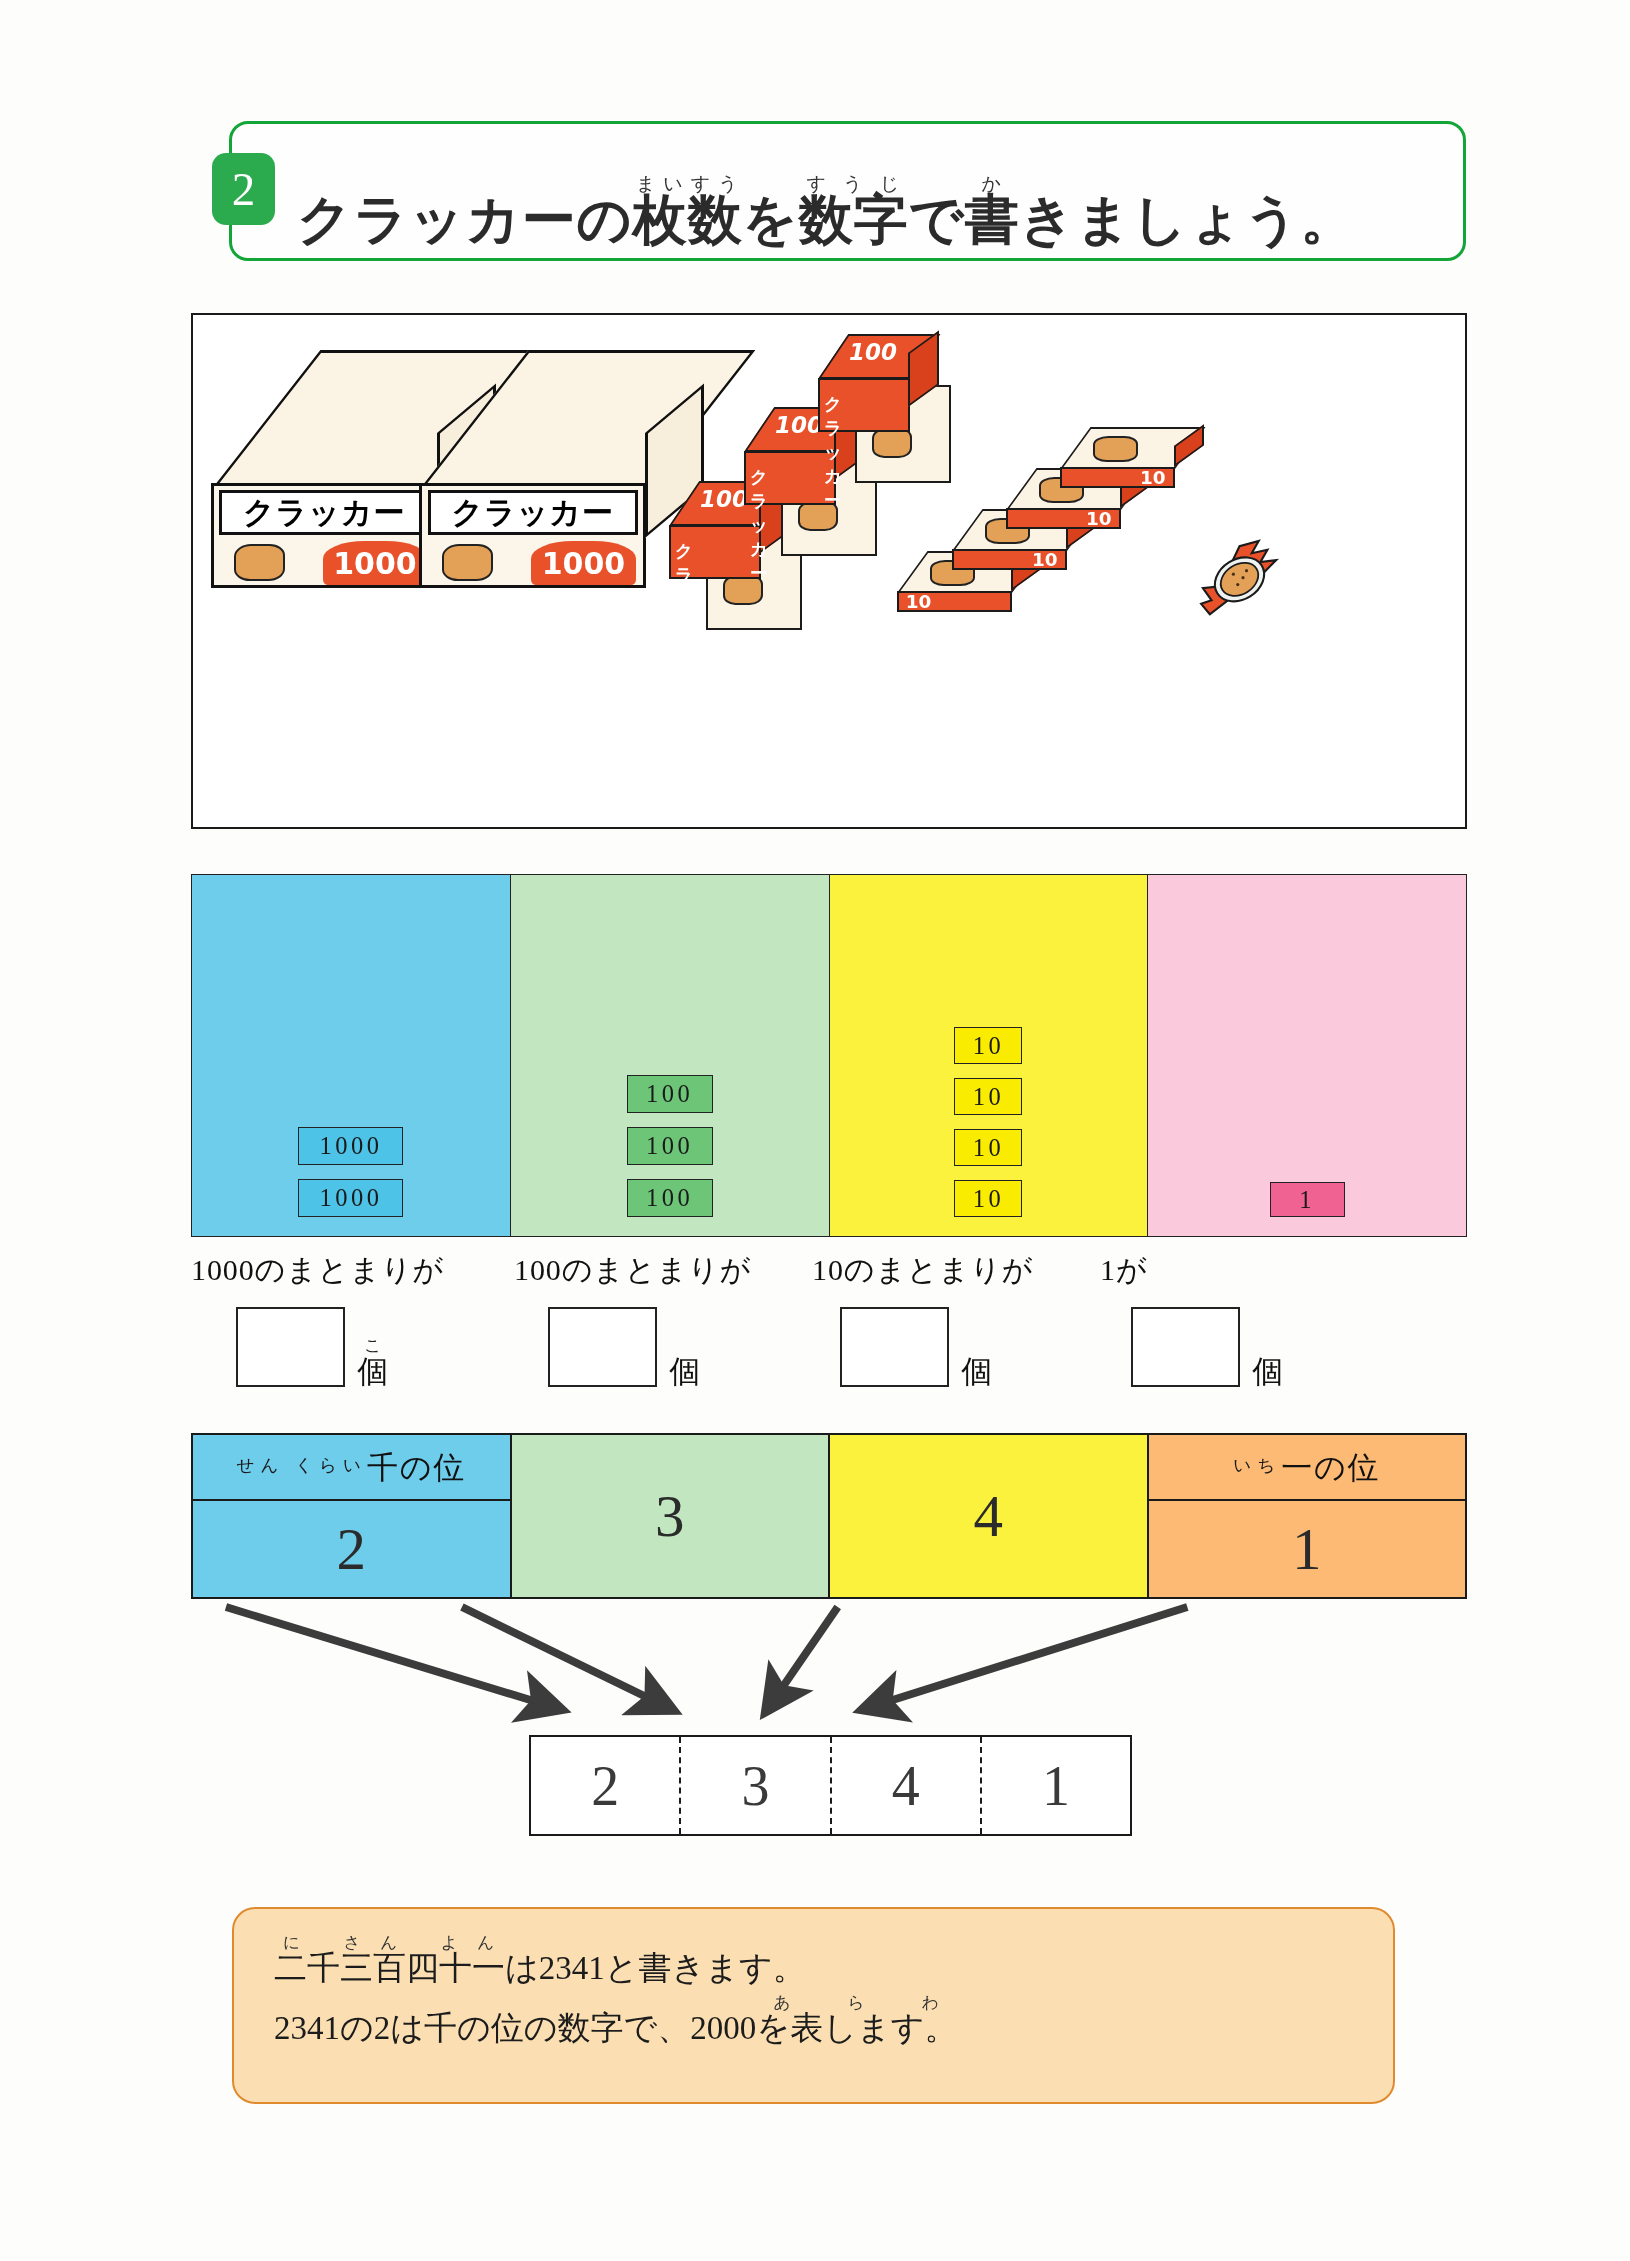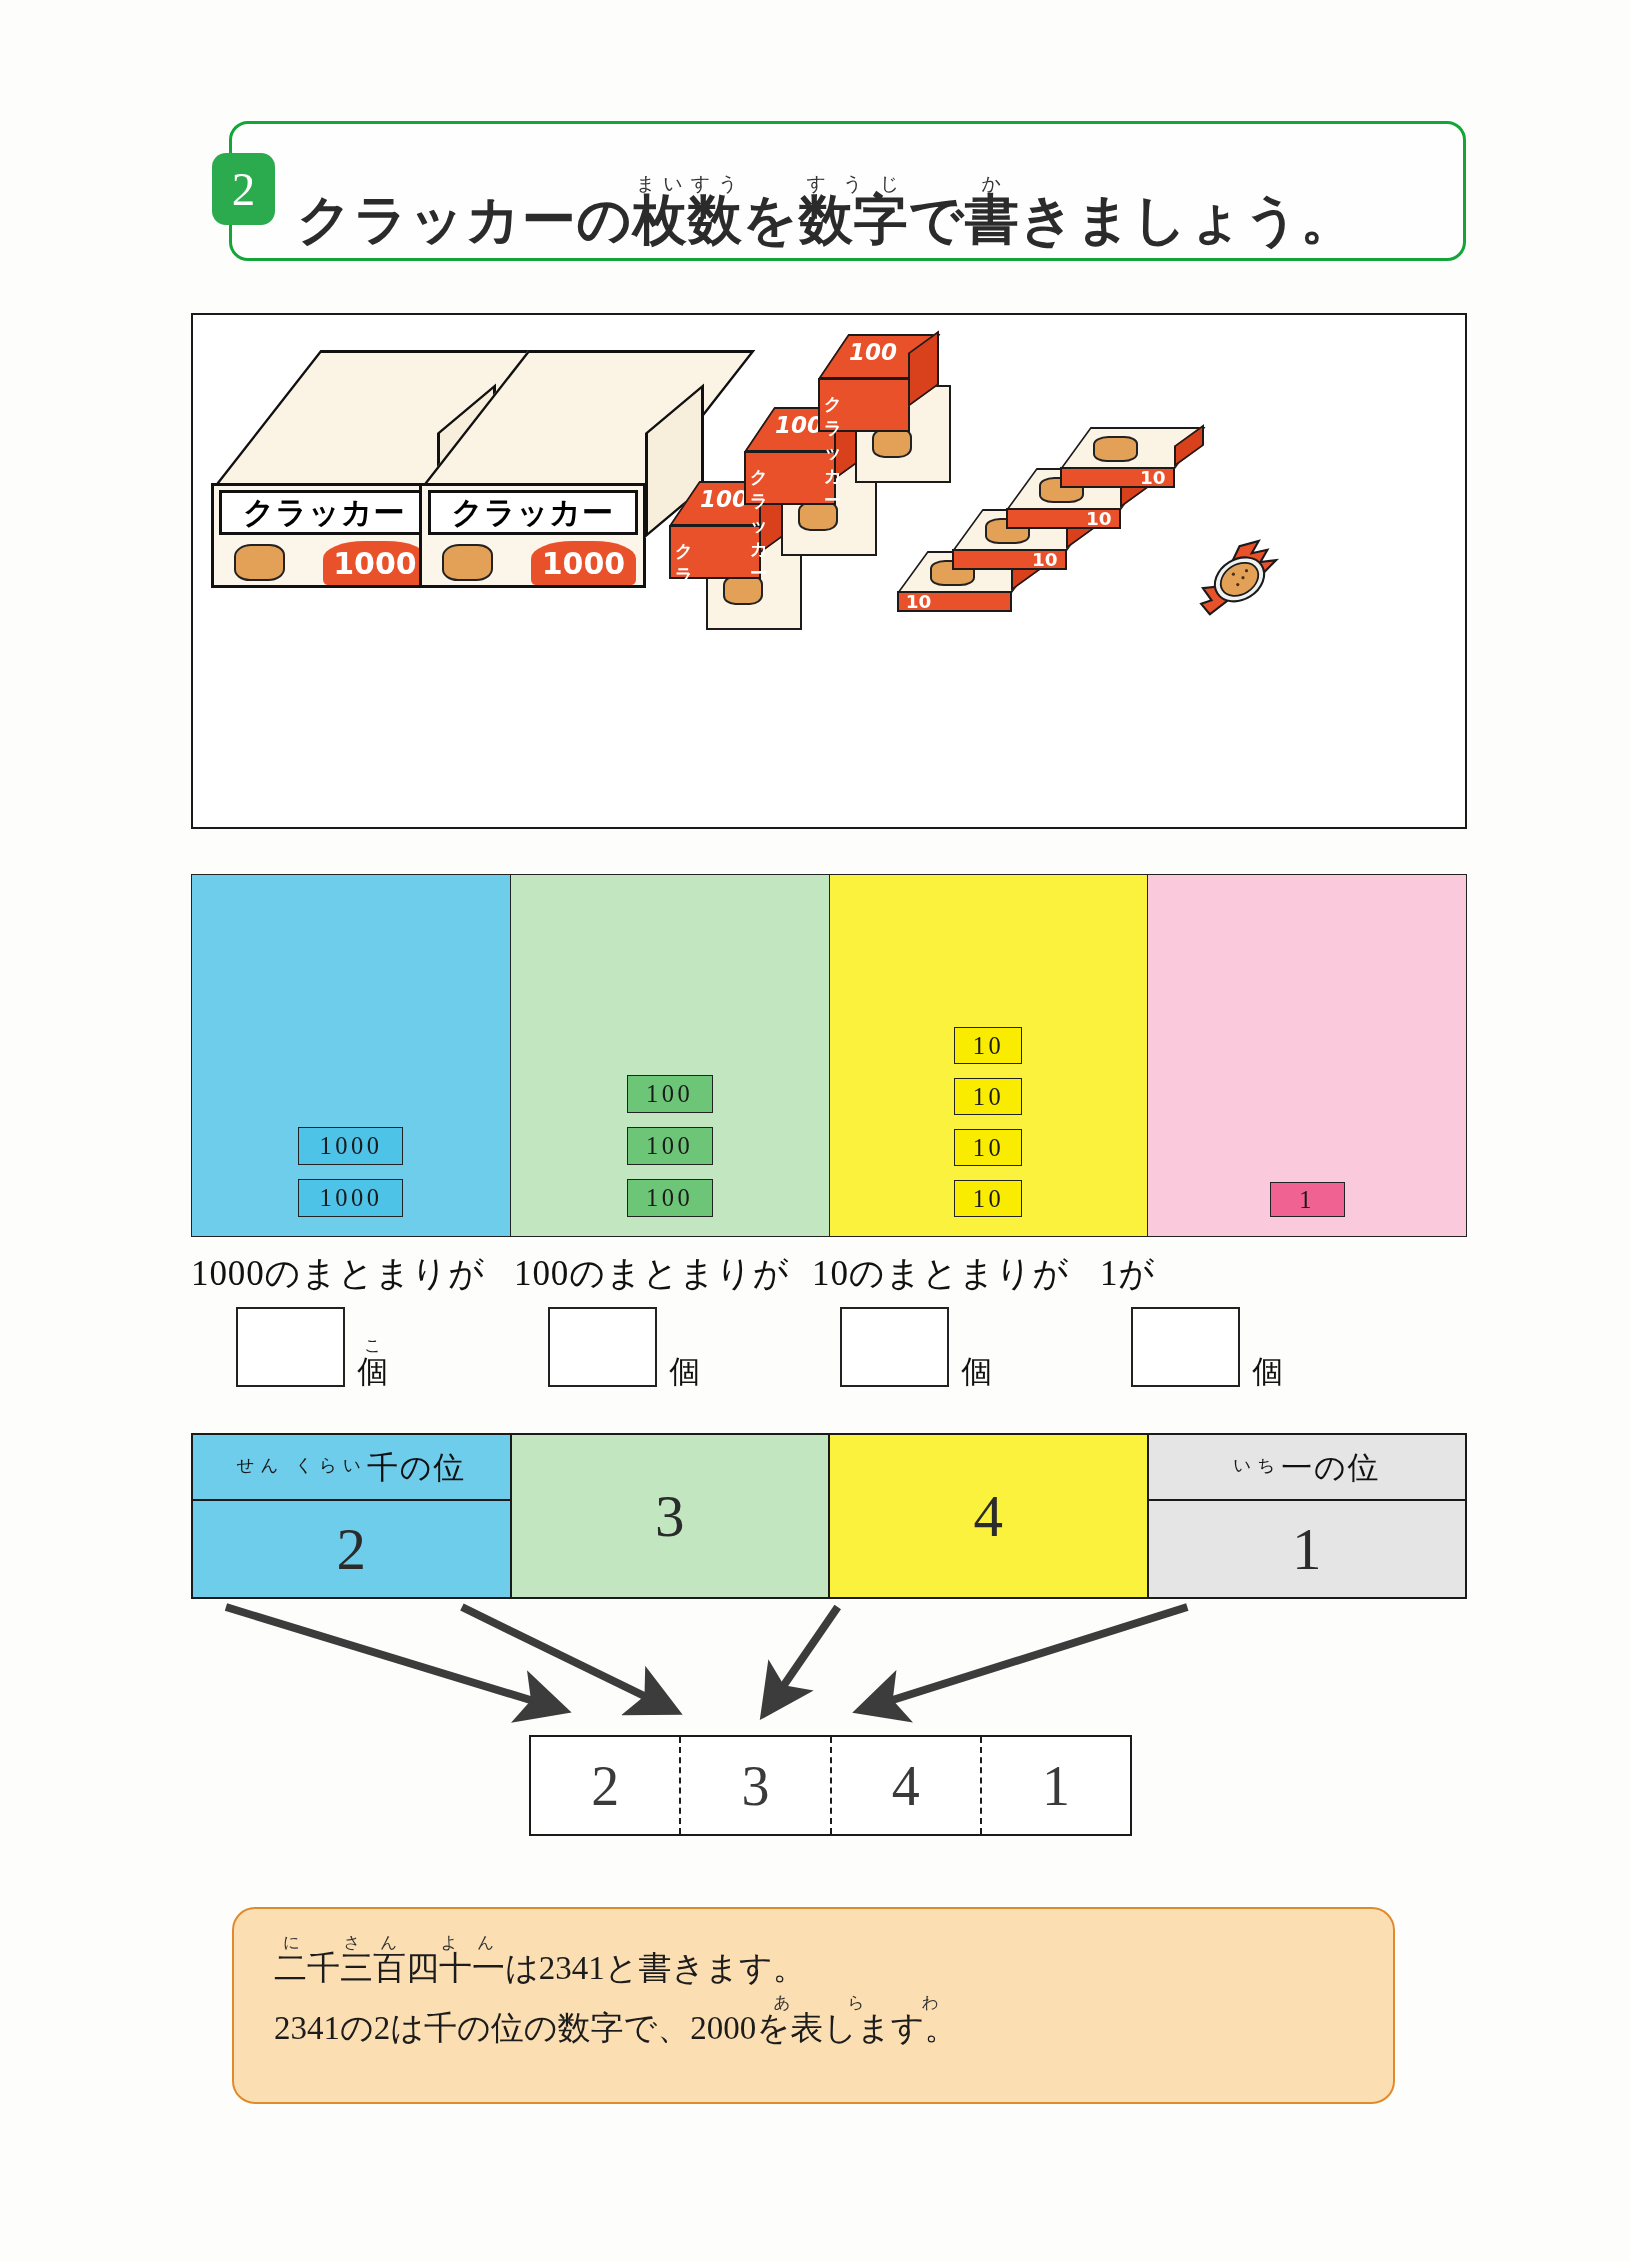--- a/index.html
+++ b/index.html
@@ -126,21 +126,21 @@
   .chip.c100 { width:  86px; height:38px; background:#6dc677; font-size:24.5px;}
   .chip.c10  { width:  68px; height:37px; background:#faec00; font-size:24.5px;}
   .chip.c1   { width:  75px; height:35px; background:#f06292; font-size:24.5px;}
 
   
   .caption-row{
     position:absolute; left:191px; top:1250px; width:1276px; height:45px;
   }
   .cap{
     position:absolute; font-family:"Liberation Serif", serif;
-    font-size:35px; color:#111; white-space:nowrap; letter-spacing:0.9px;
+    font-size:30px; color:#111; white-space:nowrap; letter-spacing:0.9px;
   }
   .answer-row{
     position:absolute; left:191px; top:1307px; width:1276px; height:92px;
   }
   .ans-cell{ position:absolute; display:flex; align-items:flex-end; }
   .ans-box{
     width:109px; height:80px; border:2.6px solid #222; background:#fff;
   }
   .ko-wrap{ margin-left:12.2px; display:flex; flex-direction:column; align-items:center; }
   .ko-ruby{ font-size:16.6px; color:#222; font-family:"Liberation Serif", serif; line-height:1; margin-bottom:1.7px;}
@@ -149,21 +149,21 @@
   
   .pv-table{
     position:absolute; left:191px; top:1433px; width:1276px; height:166px;
     border:2.6px solid #1a1a1a; display:flex;
   }
   .pv-col{ flex:1; border-right:2.6px solid #1a1a1a; display:flex; flex-direction:column;}
   .pv-col:last-child{ border-right:none; }
   .pv-col.blue  .pv-head,.pv-col.blue  .pv-val{ background:#6fcdec; }
   .pv-col.green .pv-head,.pv-col.green .pv-val{ background:#c1e6c0; }
   .pv-col.yellow.pv-col .pv-head,.pv-col.yellow .pv-val{ background:#fbf23e; }
-  .pv-col.pink  .pv-head,.pv-col.pink  .pv-val{ background:#e5e5e5; }
+  .pv-col.pink  .pv-head,.pv-col.pink  .pv-val{ background:#fdba74; }
   .pv-head{
     height:66px; border-bottom:2.6px solid #1a1a1a;
     display:flex; align-items:center; justify-content:center;
   }
   .pv-head-inner{ display:flex; flex-direction:row; align-items:center; line-height:1;}
   .pv-ruby{ font-size:17.5px; color:#1a1a1a; font-family:"Liberation Serif", serif; letter-spacing:6.1px; margin-bottom:2.6px;}
   .pv-name{ font-size:31px; color:#111; font-family:"Liberation Serif", serif; letter-spacing:1.7px;}
   .pv-val{
     flex:1; display:flex; align-items:center; justify-content:center;
     font-size:59px; color:#2b2b2b; font-family:"Liberation Serif", serif;

